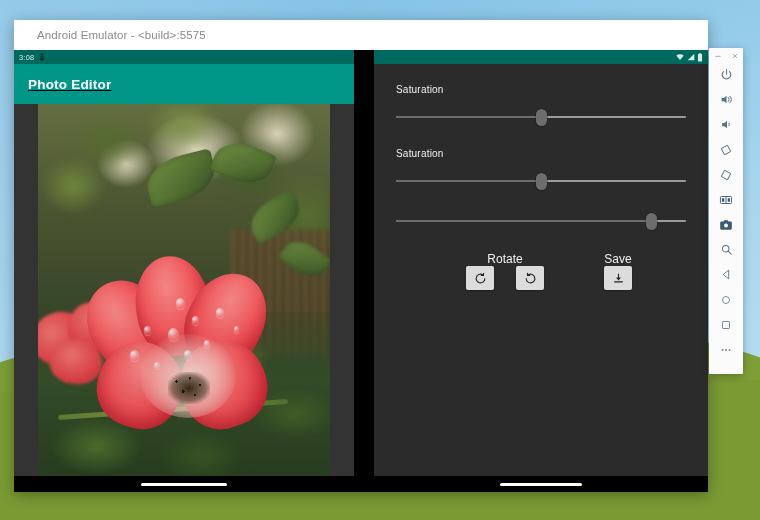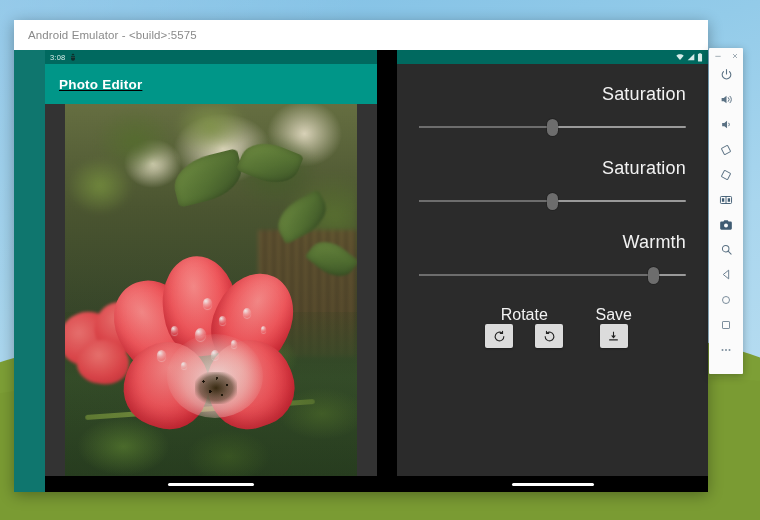--- a/index.html
+++ b/index.html
@@ -61,39 +61,38 @@
     box-shadow: 0 3px 14px rgba(0,0,0,0.32);
     display: flex;
     flex-direction: column;
     background: #000;
   }
   #emu-titlebar {
     height: 30px;
     background: #ffffff;
     display: flex;
     align-items: center;
-    padding-left: 14px;
+    padding-left: 23px;
     box-sizing: border-box;
     flex: 0 0 auto;
   }
   #emu-title-text {
     font-size: 11.5px;
     color: #8a8a8a;
     letter-spacing: 0.1px;
     white-space: nowrap;
   }
 
   
   #device-area {
     flex: 1 1 auto;
     display: flex;
     background: #0f766e;
     position: relative;
     overflow: hidden;
-    padding-left: 31px;
   }
   .pane {
     position: relative;
     display: flex;
     flex-direction: column;
     background: #2b2b2b;
     overflow: hidden;
   }
   #pane-left { width: 340px; }
   #hinge { width: 20px; background: #000; flex: 0 0 auto; }
@@ -276,23 +275,23 @@
   }
 
   
   #editor {
     flex: 1 1 auto;
     background: #2b2b2b;
     padding: 20px 22px 0 22px;
     box-sizing: border-box;
   }
   .ctrl-label {
-    text-align: right;
+    text-align: left;
     color: #f2f2f2;
-    font-size: 18px;
+    font-size: 10px;
     margin-bottom: 13px;
     letter-spacing: 0.2px;
   }
   .slider {
     position: relative;
     height: 18px;
     margin-bottom: 22px;
   }
   .slider .track {
     position: absolute;
@@ -325,21 +324,21 @@
     display: flex;
     align-items: flex-start;
     margin-top: 12px;
     padding: 0 6px;
   }
   .action-group { display: flex; flex-direction: column; align-items: center; }
   #rotate-group { width: 150px; margin-left: 28px; }
   #save-group { margin-left: auto; margin-right: 48px; }
   .action-title {
     color: #f2f2f2;
-    font-size: 16px;
+    font-size: 12px;
     margin-bottom: 0;
   }
   .btn-row { display: flex; gap: 22px; }
   .mbtn {
     width: 28px;
     height: 24px;
     background: #dcdcdc;
     border: none;
     border-radius: 2px;
     display: flex;
@@ -533,21 +532,20 @@
         <div>
           <div class="ctrl-label">Saturation</div>
           <div class="slider">
             <div class="track"></div>
             <div class="track-left" style="width:50%;"></div>
             <div class="thumb" style="left:50%;"></div>
           </div>
         </div>
 
         <div>
-          <div class="ctrl-label">Warmth</div>
           <div class="slider">
             <div class="track"></div>
             <div class="track-left" style="width:88%;"></div>
             <div class="thumb" style="left:88%;"></div>
           </div>
         </div>
 
         <div id="action-row">
 
           <div class="action-group" id="rotate-group">

